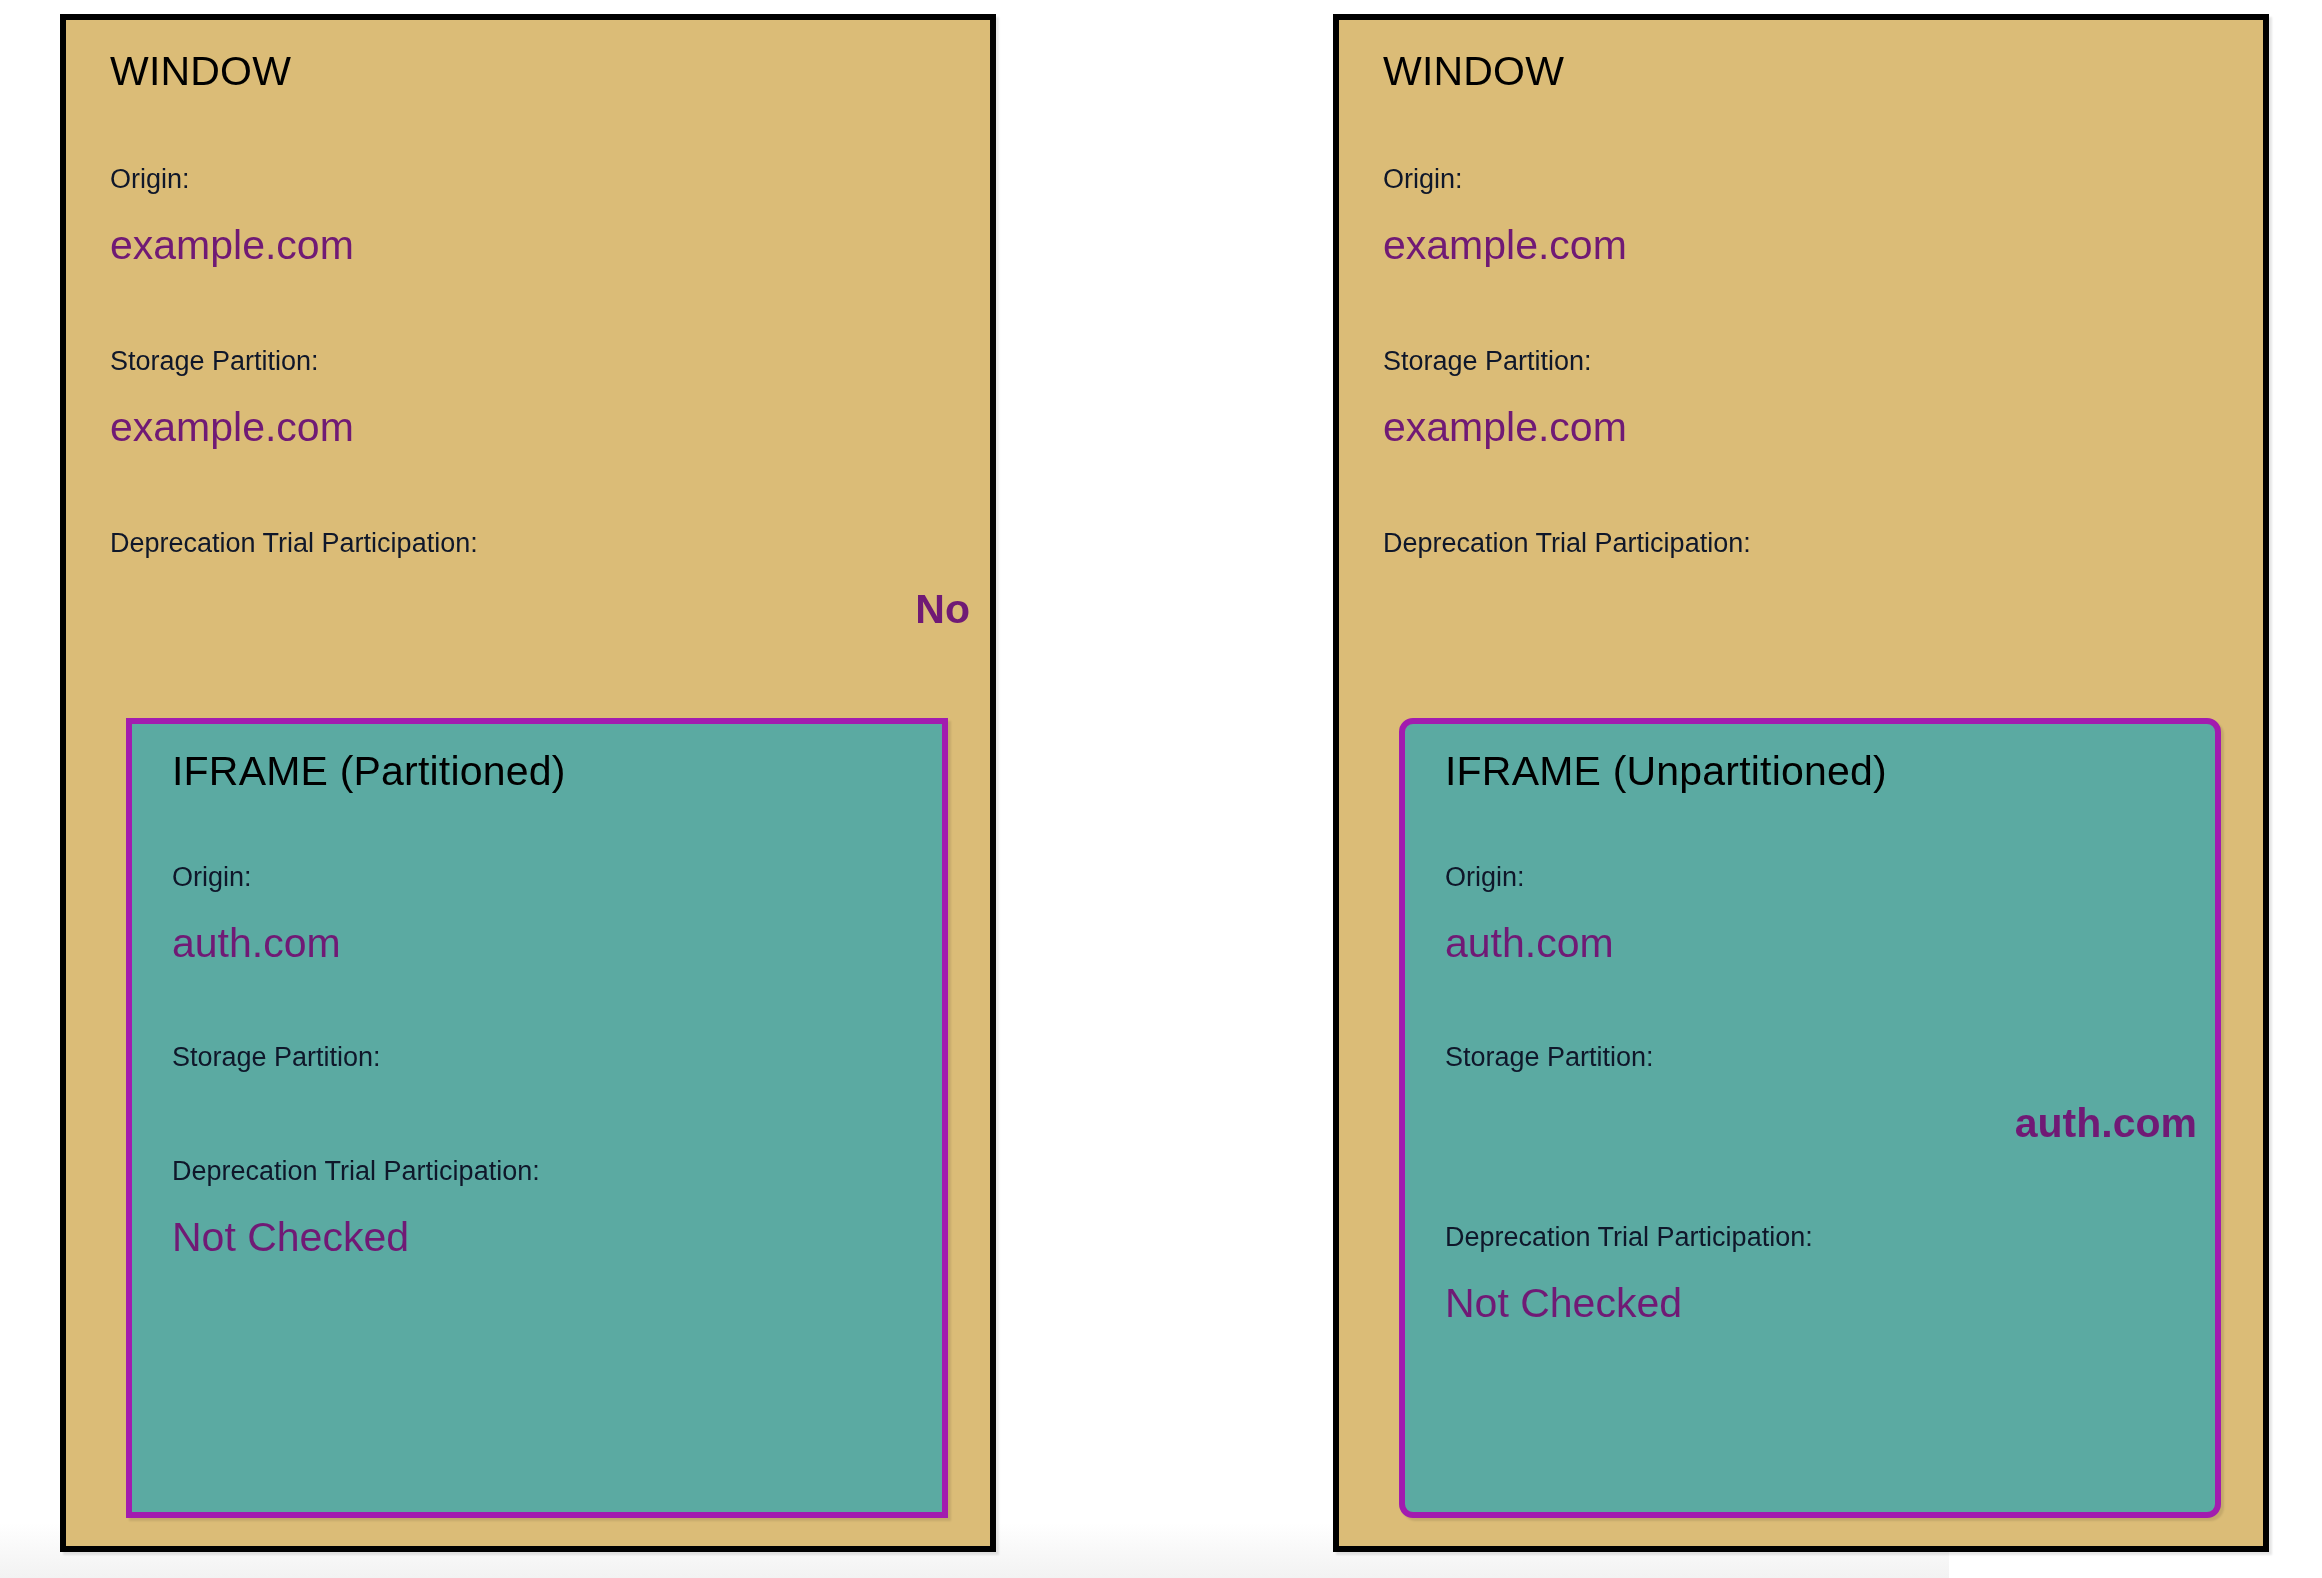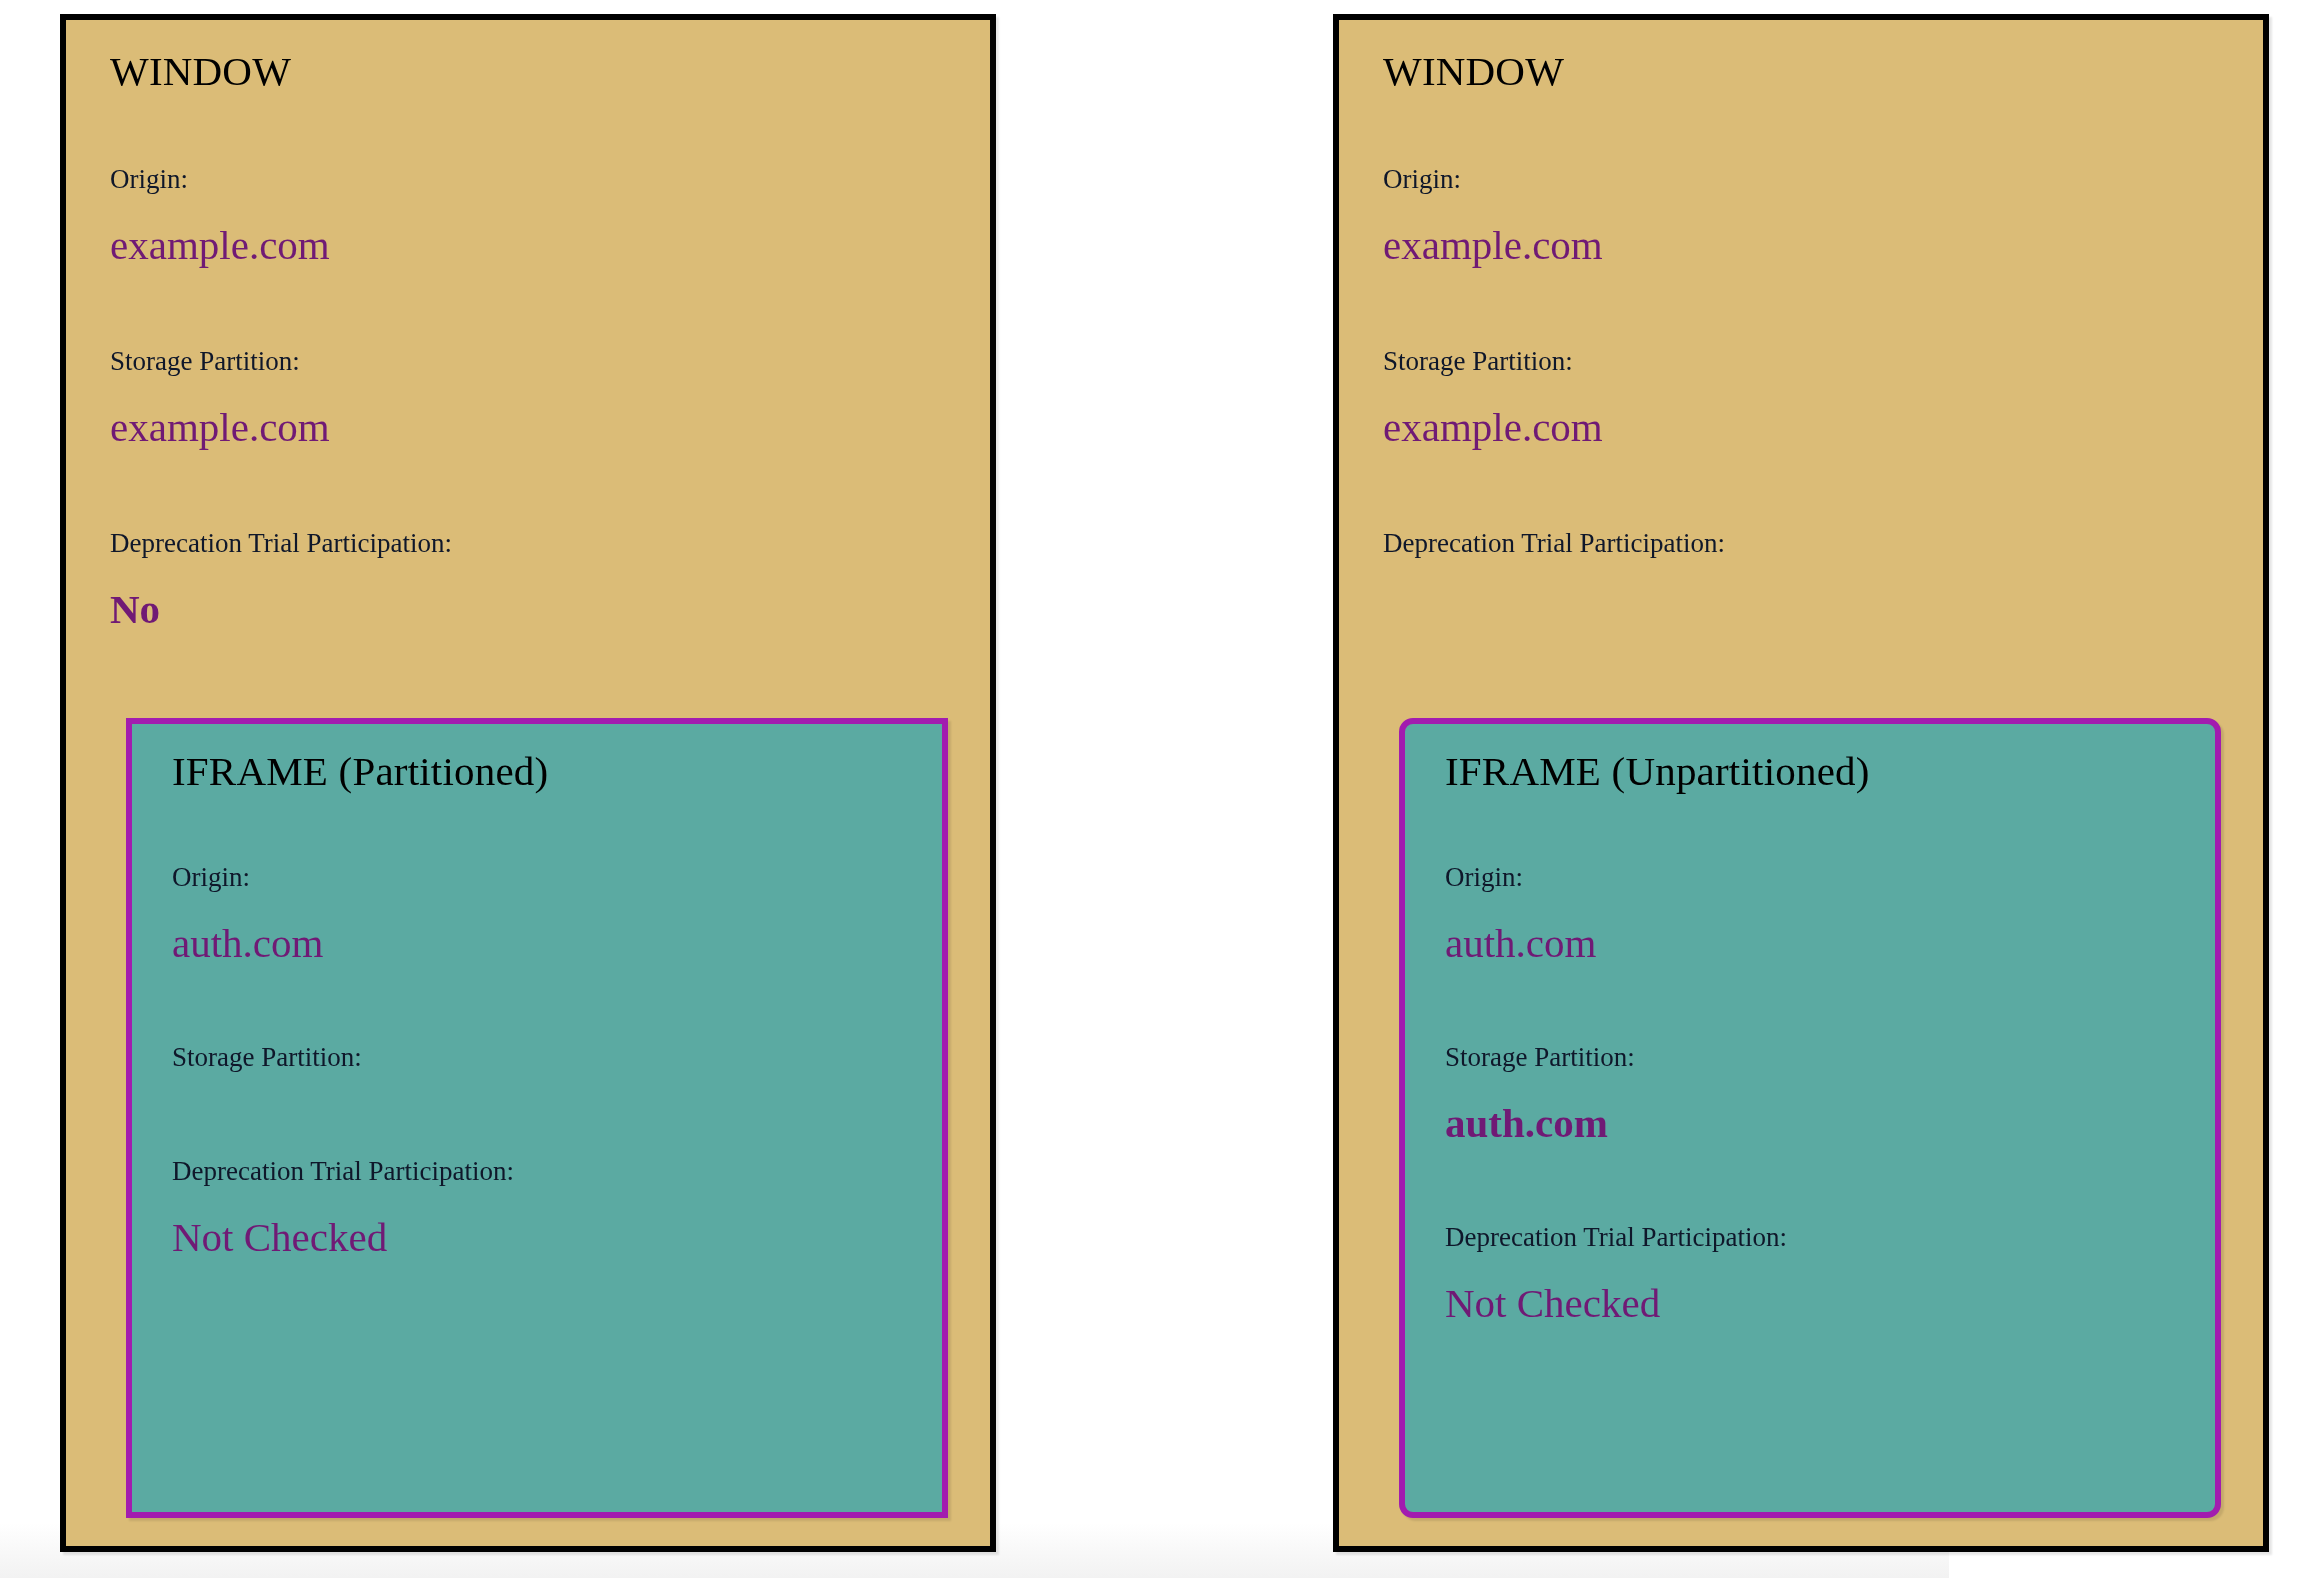--- a/index.html
+++ b/index.html
@@ -13,21 +13,20 @@
     background: #ffffff;
     font-family: "Liberation Sans", sans-serif;
     overflow: hidden;
   }
 
   #stage {
     position: relative;
     width: 1949px;
     height: 1578px;
     background: linear-gradient(to bottom, #ffffff 0%, #ffffff 96.5%, #f2f2f2 100%);
-    font-family: Liberation Serif, serif;
   }
 
   
   .window-box {
     position: absolute;
     box-sizing: border-box;
     background: #DBBC77;
     border: 6px solid #000000;
     box-shadow: 3px 3px 2px rgba(0,0,0,0.10);
   }
@@ -83,20 +82,21 @@
   }
   .value {
     font-size: 41px;
     line-height: 66px;
     color: #701a75;
     font-weight: 400;
     white-space: nowrap;
   }
   .value.bold {
     font-weight: 700;
+    text-align: right;
   }
 </style>
 </head>
 <body>
 
 <div id="stage">
 
   <div class="window-box" id="window-left">
     <div class="window-inner">
 

